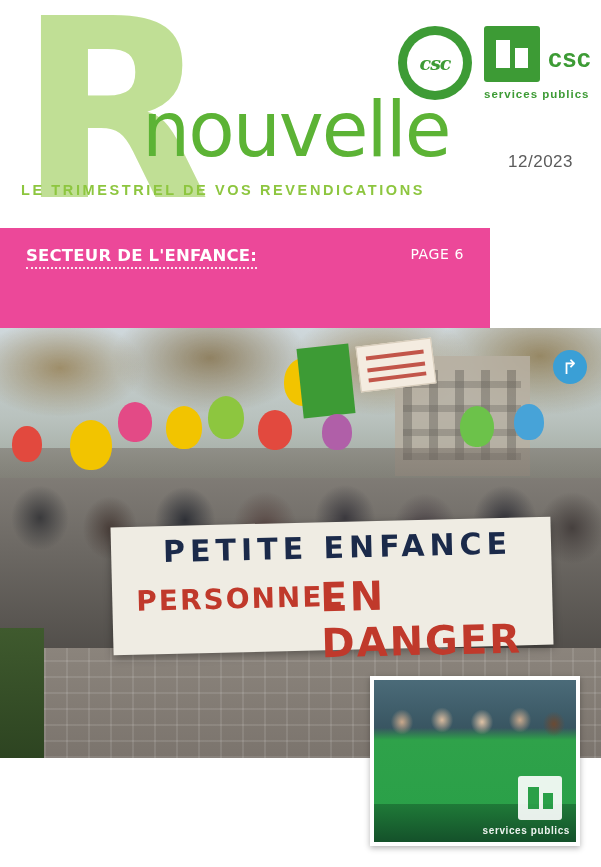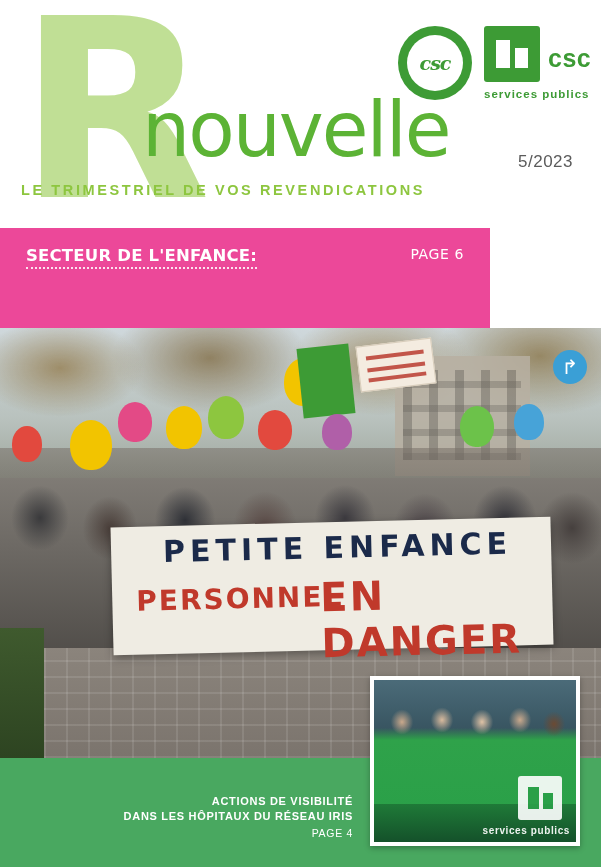--- a/index.html
+++ b/index.html
@@ -344,21 +344,21 @@
 </style>
 </head>
 <body>
 
 <div class="page">
 
   <div class="masthead">
     <div class="big-r">R</div>
     <div class="nouvelle">nouvelle</div>
     <div class="tagline">LE TRIMESTRIEL DE VOS REVENDICATIONS</div>
-    <div class="issue-date">5/2023</div>
+    <div class="issue-date">12/2023</div>
 
     <div class="csc-seal">
       <div class="csc-seal-inner">
         <span>csc</span>
       </div>
     </div>
     <div class="csc-block"></div>
     <div class="csc-word">csc</div>
     <div class="csc-sub">services publics</div>
   </div>
@@ -393,27 +393,20 @@
     <div class="ground"></div>
     <div class="hedge"></div>
 
     <div class="banner">
       <div class="banner-line1">PETITE ENFANCE</div>
       <div class="banner-line2">PERSONNEL</div>
       <div class="banner-line3">EN DANGER</div>
     </div>
   </div>
 
-  <div class="footer">
-    <div class="footer-text">
-      <div class="footer-l1">ACTIONS DE VISIBILITÉ</div>
-      <div class="footer-l2">DANS LES HÔPITAUX DU RÉSEAU IRIS</div>
-      <div class="footer-page">PAGE 4</div>
-    </div>
-  </div>
 
   <div class="inset">
     <div class="inset-bg"></div>
     <div class="inset-people"></div>
     <div class="inset-table"></div>
     <div class="inset-logo-block"></div>
     <div class="inset-logo-text">services publics</div>
   </div>
 
 </div>

